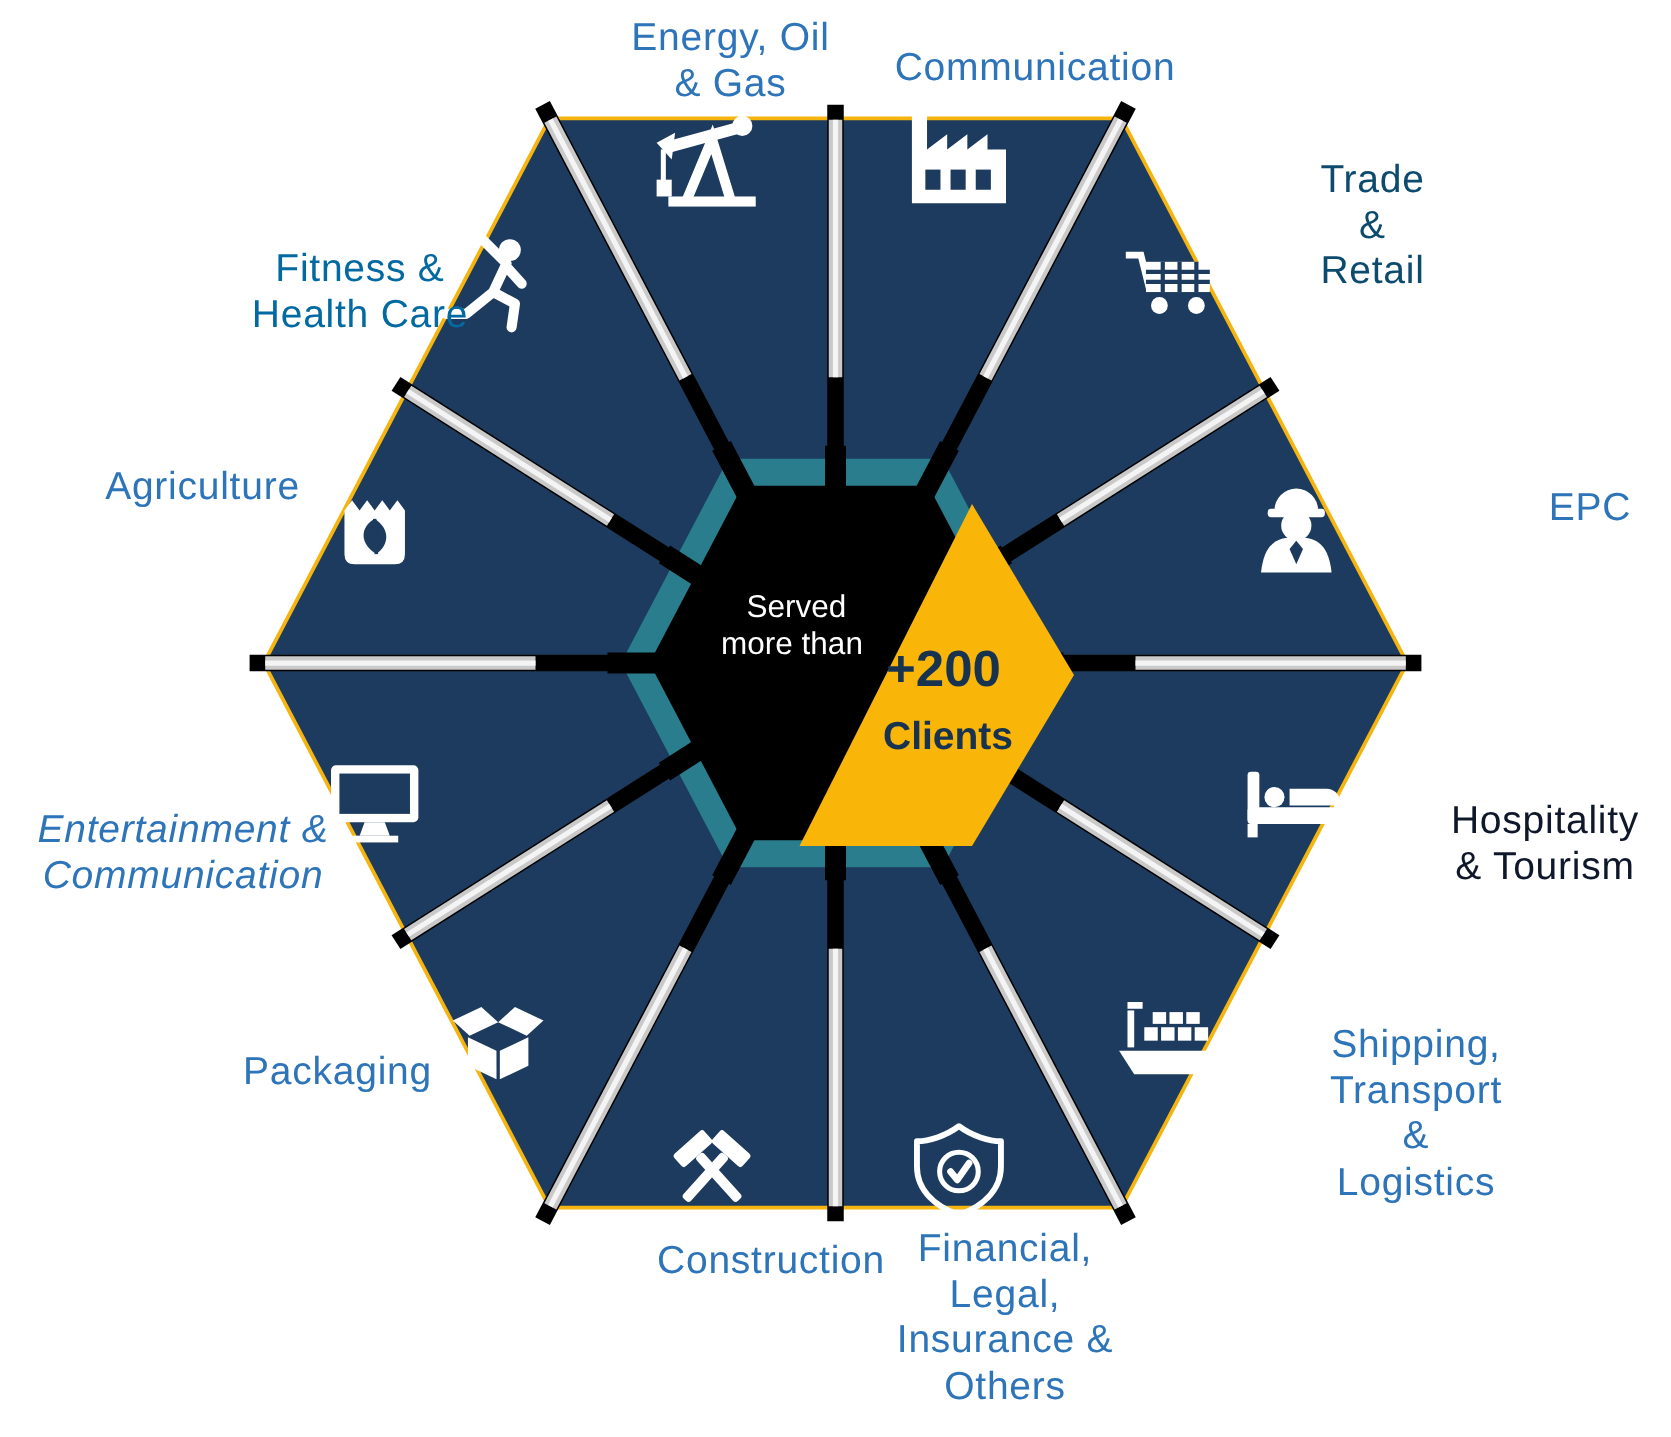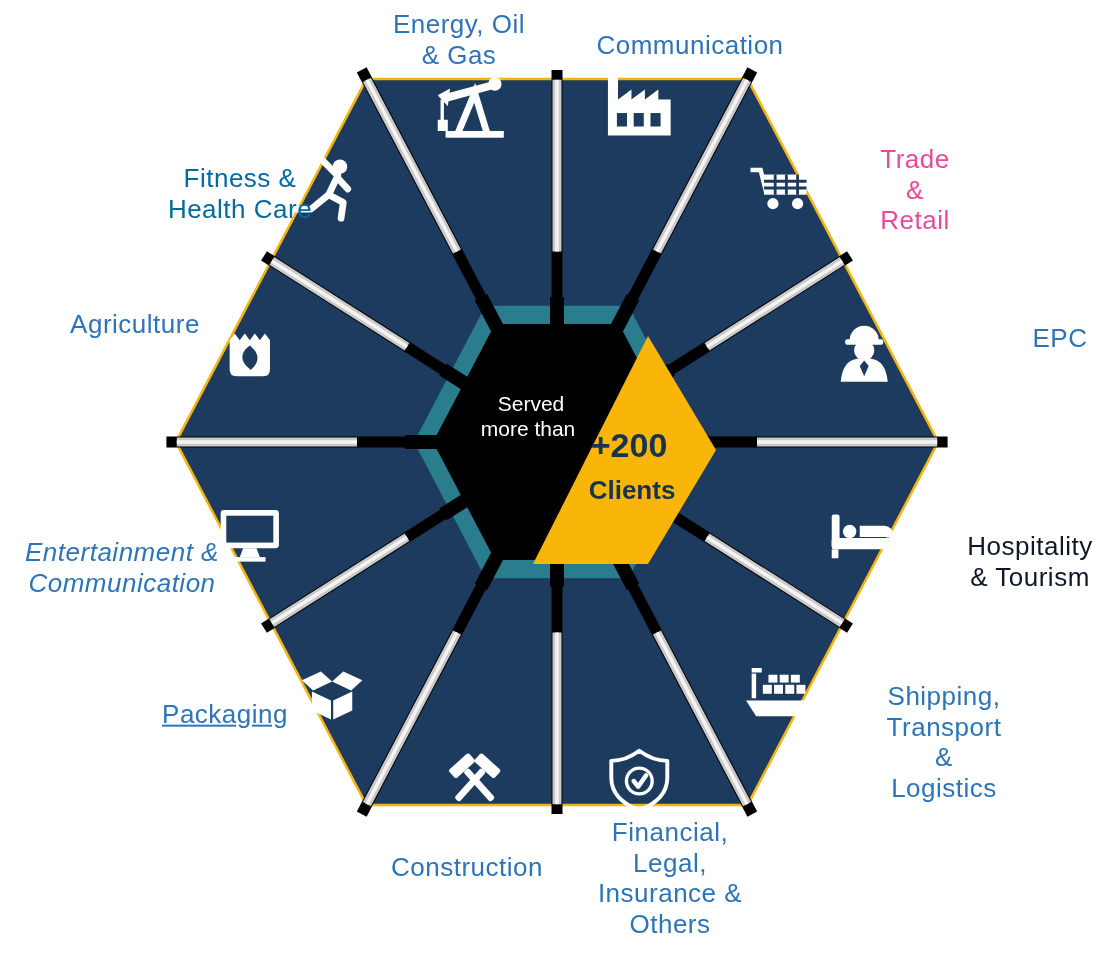--- a/index.html
+++ b/index.html
@@ -182,25 +182,25 @@
           <path stroke="#ffffff" stroke-width="4" fill="none" d="M-28,-22 L-19,-22 L-14,-2"></path>
     <rect x="-16" y="-18" width="38" height="18" fill="#ffffff"></rect>
     <path stroke="#1d3b5e" stroke-width="2.5" fill="none" d="M-6,-18 L-6,0 M4,-18 L4,0 M14,-18 L14,0 M-16,-12 L22,-12 M-16,-6 L22,-6"></path>
     <circle cx="-8" cy="8" r="5" fill="#ffffff"></circle>
           <circle cx="14" cy="8" r="5" fill="#ffffff"></circle>
         </g>
       </g>
   </svg>
   <div id="labels-layer">
       <div class="label" style="left: 690px; top: 45px; color: rgb(45, 116, 184);">Communication</div>
-      <div class="label" style="left: 459px; top: 40px; color: rgb(45, 116, 184);">Energy, Oil<br>&amp; Gas</div>
+      <div class="label" style="left: 487px; top: 40px; color: rgb(45, 116, 184);">Energy, Oil<br>&amp; Gas</div>
       <div class="label" style="left: 240px; top: 171px; color: #0369a1; margin-top: 23px;">Fitness &amp;<br>Health Care</div>
       <div class="label" style="left: 135px; top: 324px; color: rgb(45, 116, 184);">Agriculture</div>
       <div class="label" style="left: 122px; top: 568px; color: rgb(45, 116, 184); font-style: italic;">Entertainment &amp;<br>Communication</div>
-      <div class="label" style="left: 225px; top: 714px; color: rgb(45, 116, 184); text-decoration: underline;">Packaging</div>
-      <div class="label" style="left: 467px; top: 840px; color: rgb(45, 116, 184); margin-top: 27px;">Construction</div>
+      <div class="label" style="left: 225px; top: 714px; color: rgb(45, 116, 184);">Packaging</div>
+      <div class="label" style="left: 514px; top: 840px; color: rgb(45, 116, 184);">Construction</div>
       <div class="label" style="left: 670px; top: 878px; color: rgb(45, 116, 184);">Financial,<br>Legal,<br>Insurance &amp;<br>Others</div>
       <div class="label" style="left: 944px; top: 742px; color: rgb(45, 116, 184); text-align: center;">Shipping,<br>Transport<br>&amp;<br>Logistics</div>
       <div class="label" style="left: 1030px; top: 562px; color: #0f172a;">Hospitality<br>&amp; Tourism</div>
       <div class="label" style="left: 1060px; top: 338px; color: rgb(45, 116, 184);">EPC</div>
-      <div class="label" style="left: 915px; top: 150px; color: #ec4899; margin-top: 40px;">Trade<br>&amp;<br>Retail</div>
+      <div class="label" style="left: 915px; top: 150px; color: #0c4a6e;">Trade<br>&amp;<br>Retail</div>
     </div>
 </div>
 
 </body></html>

